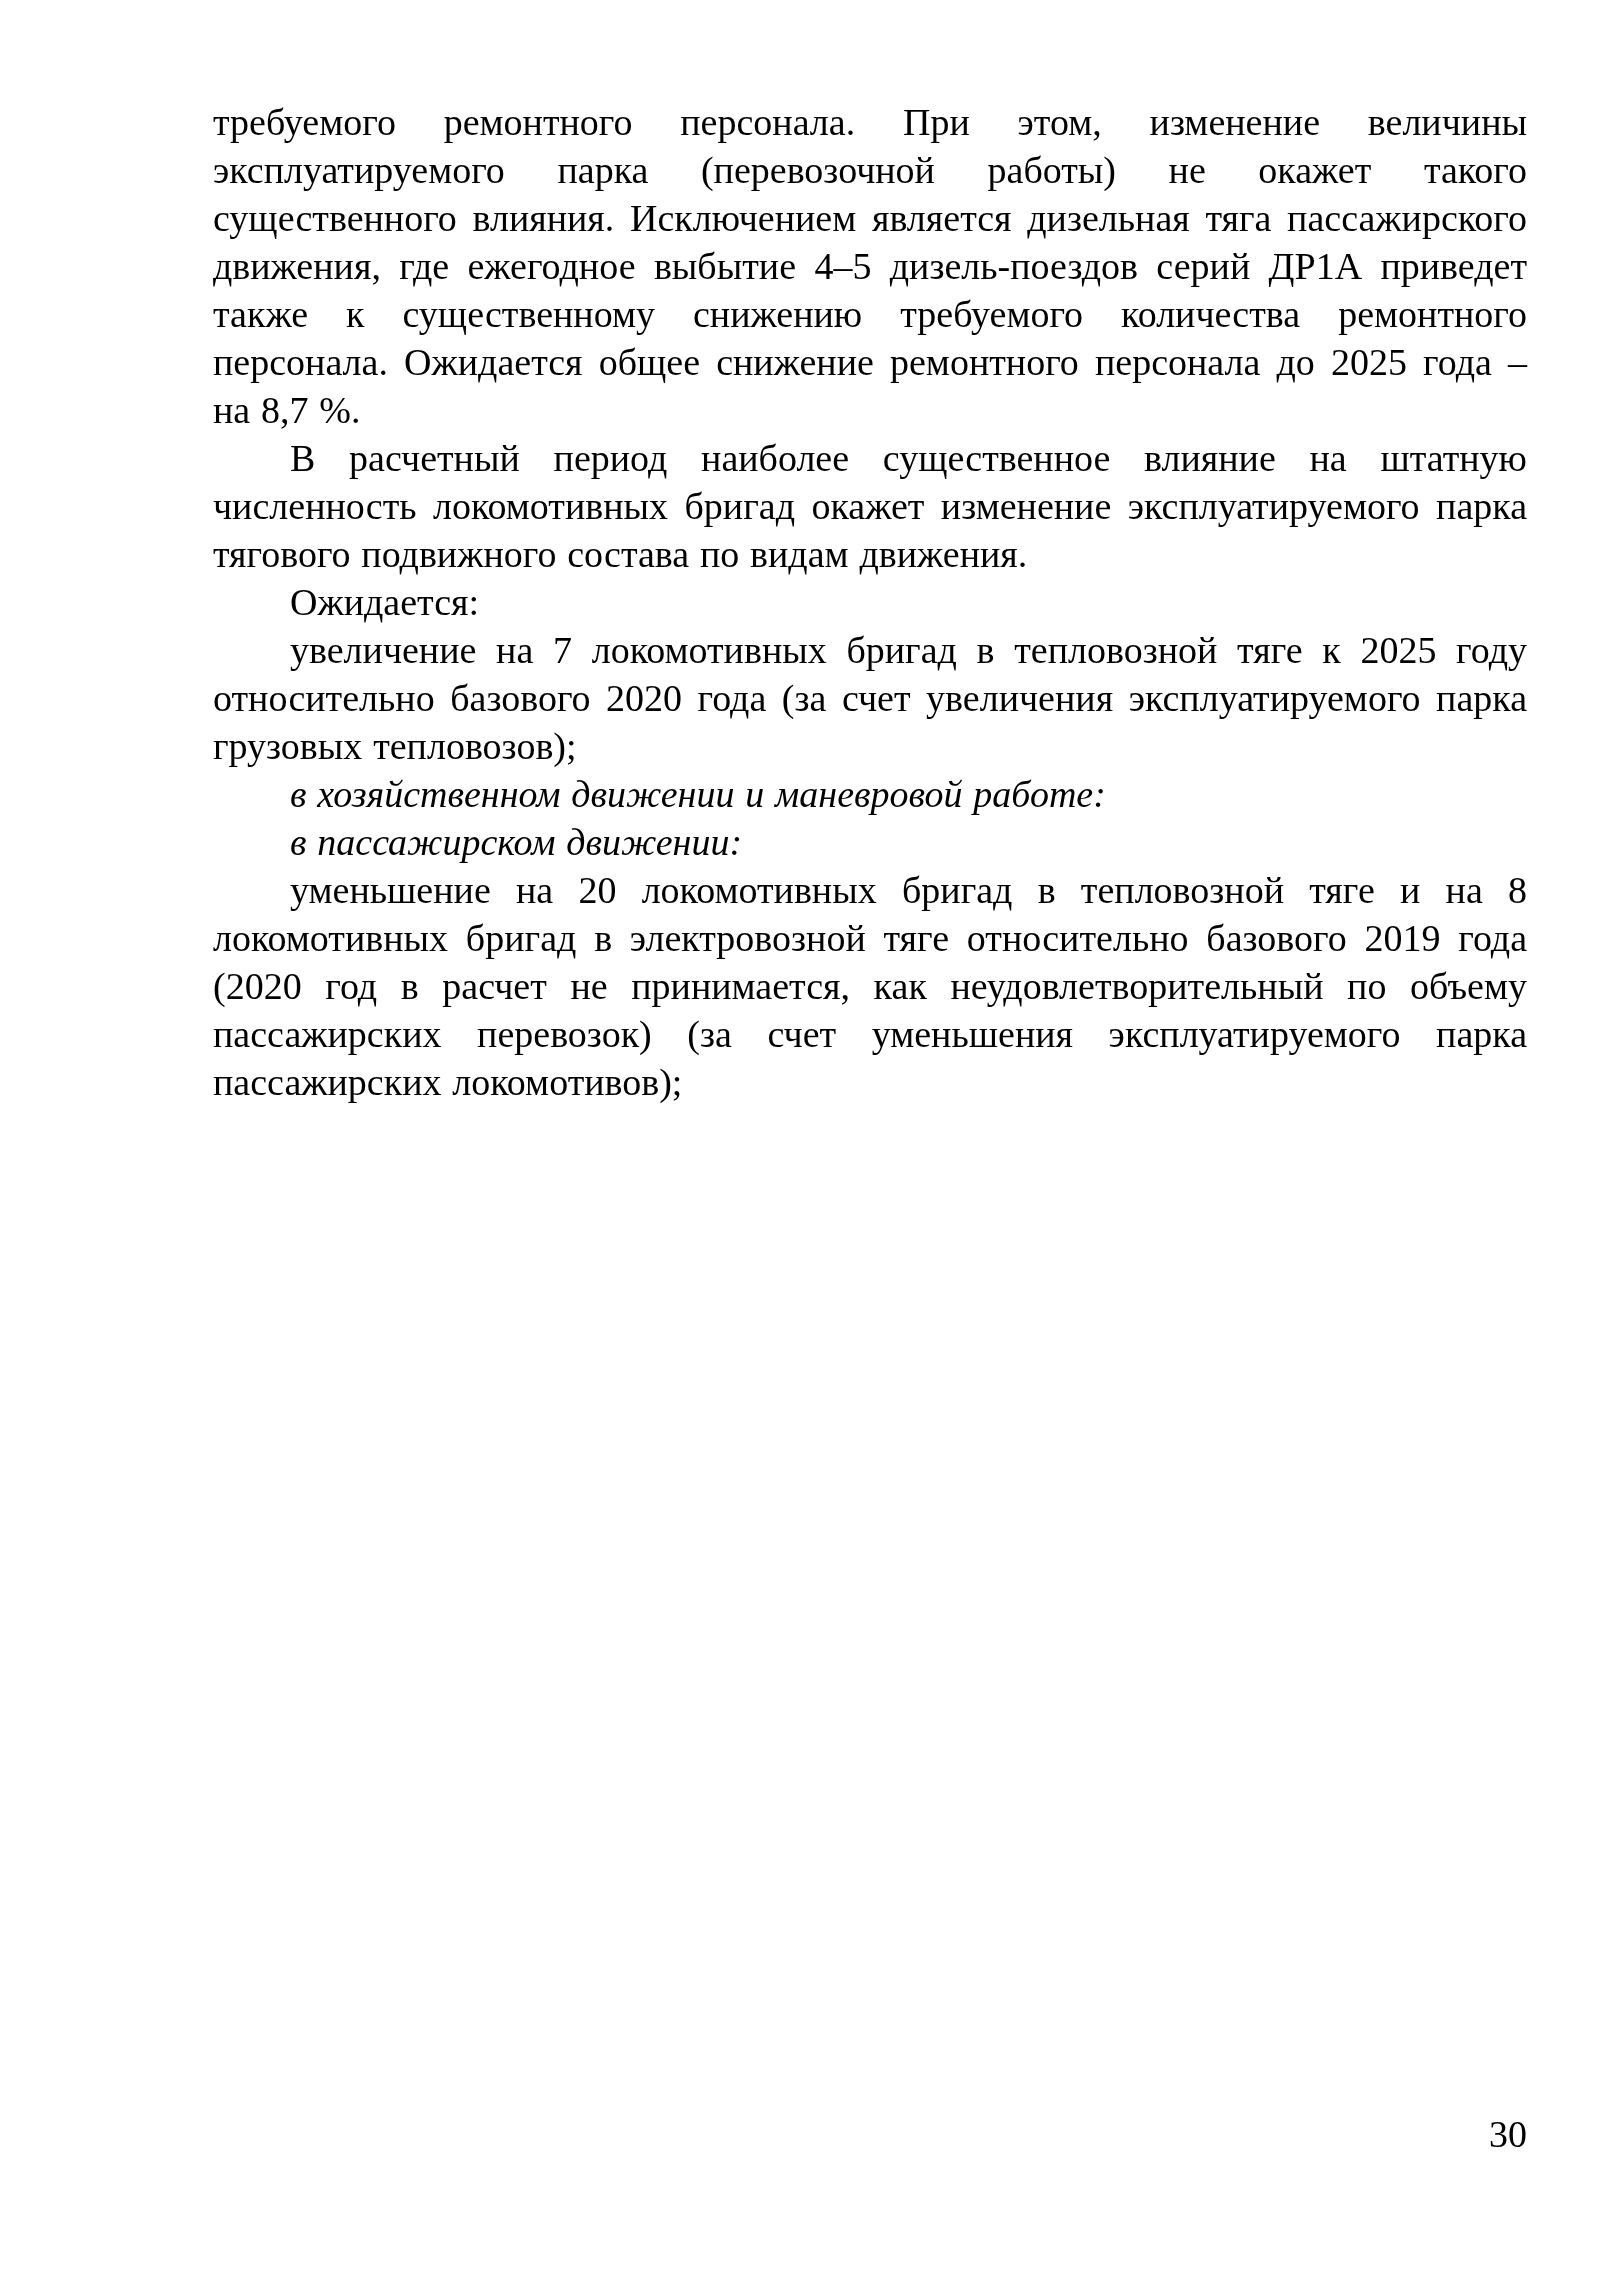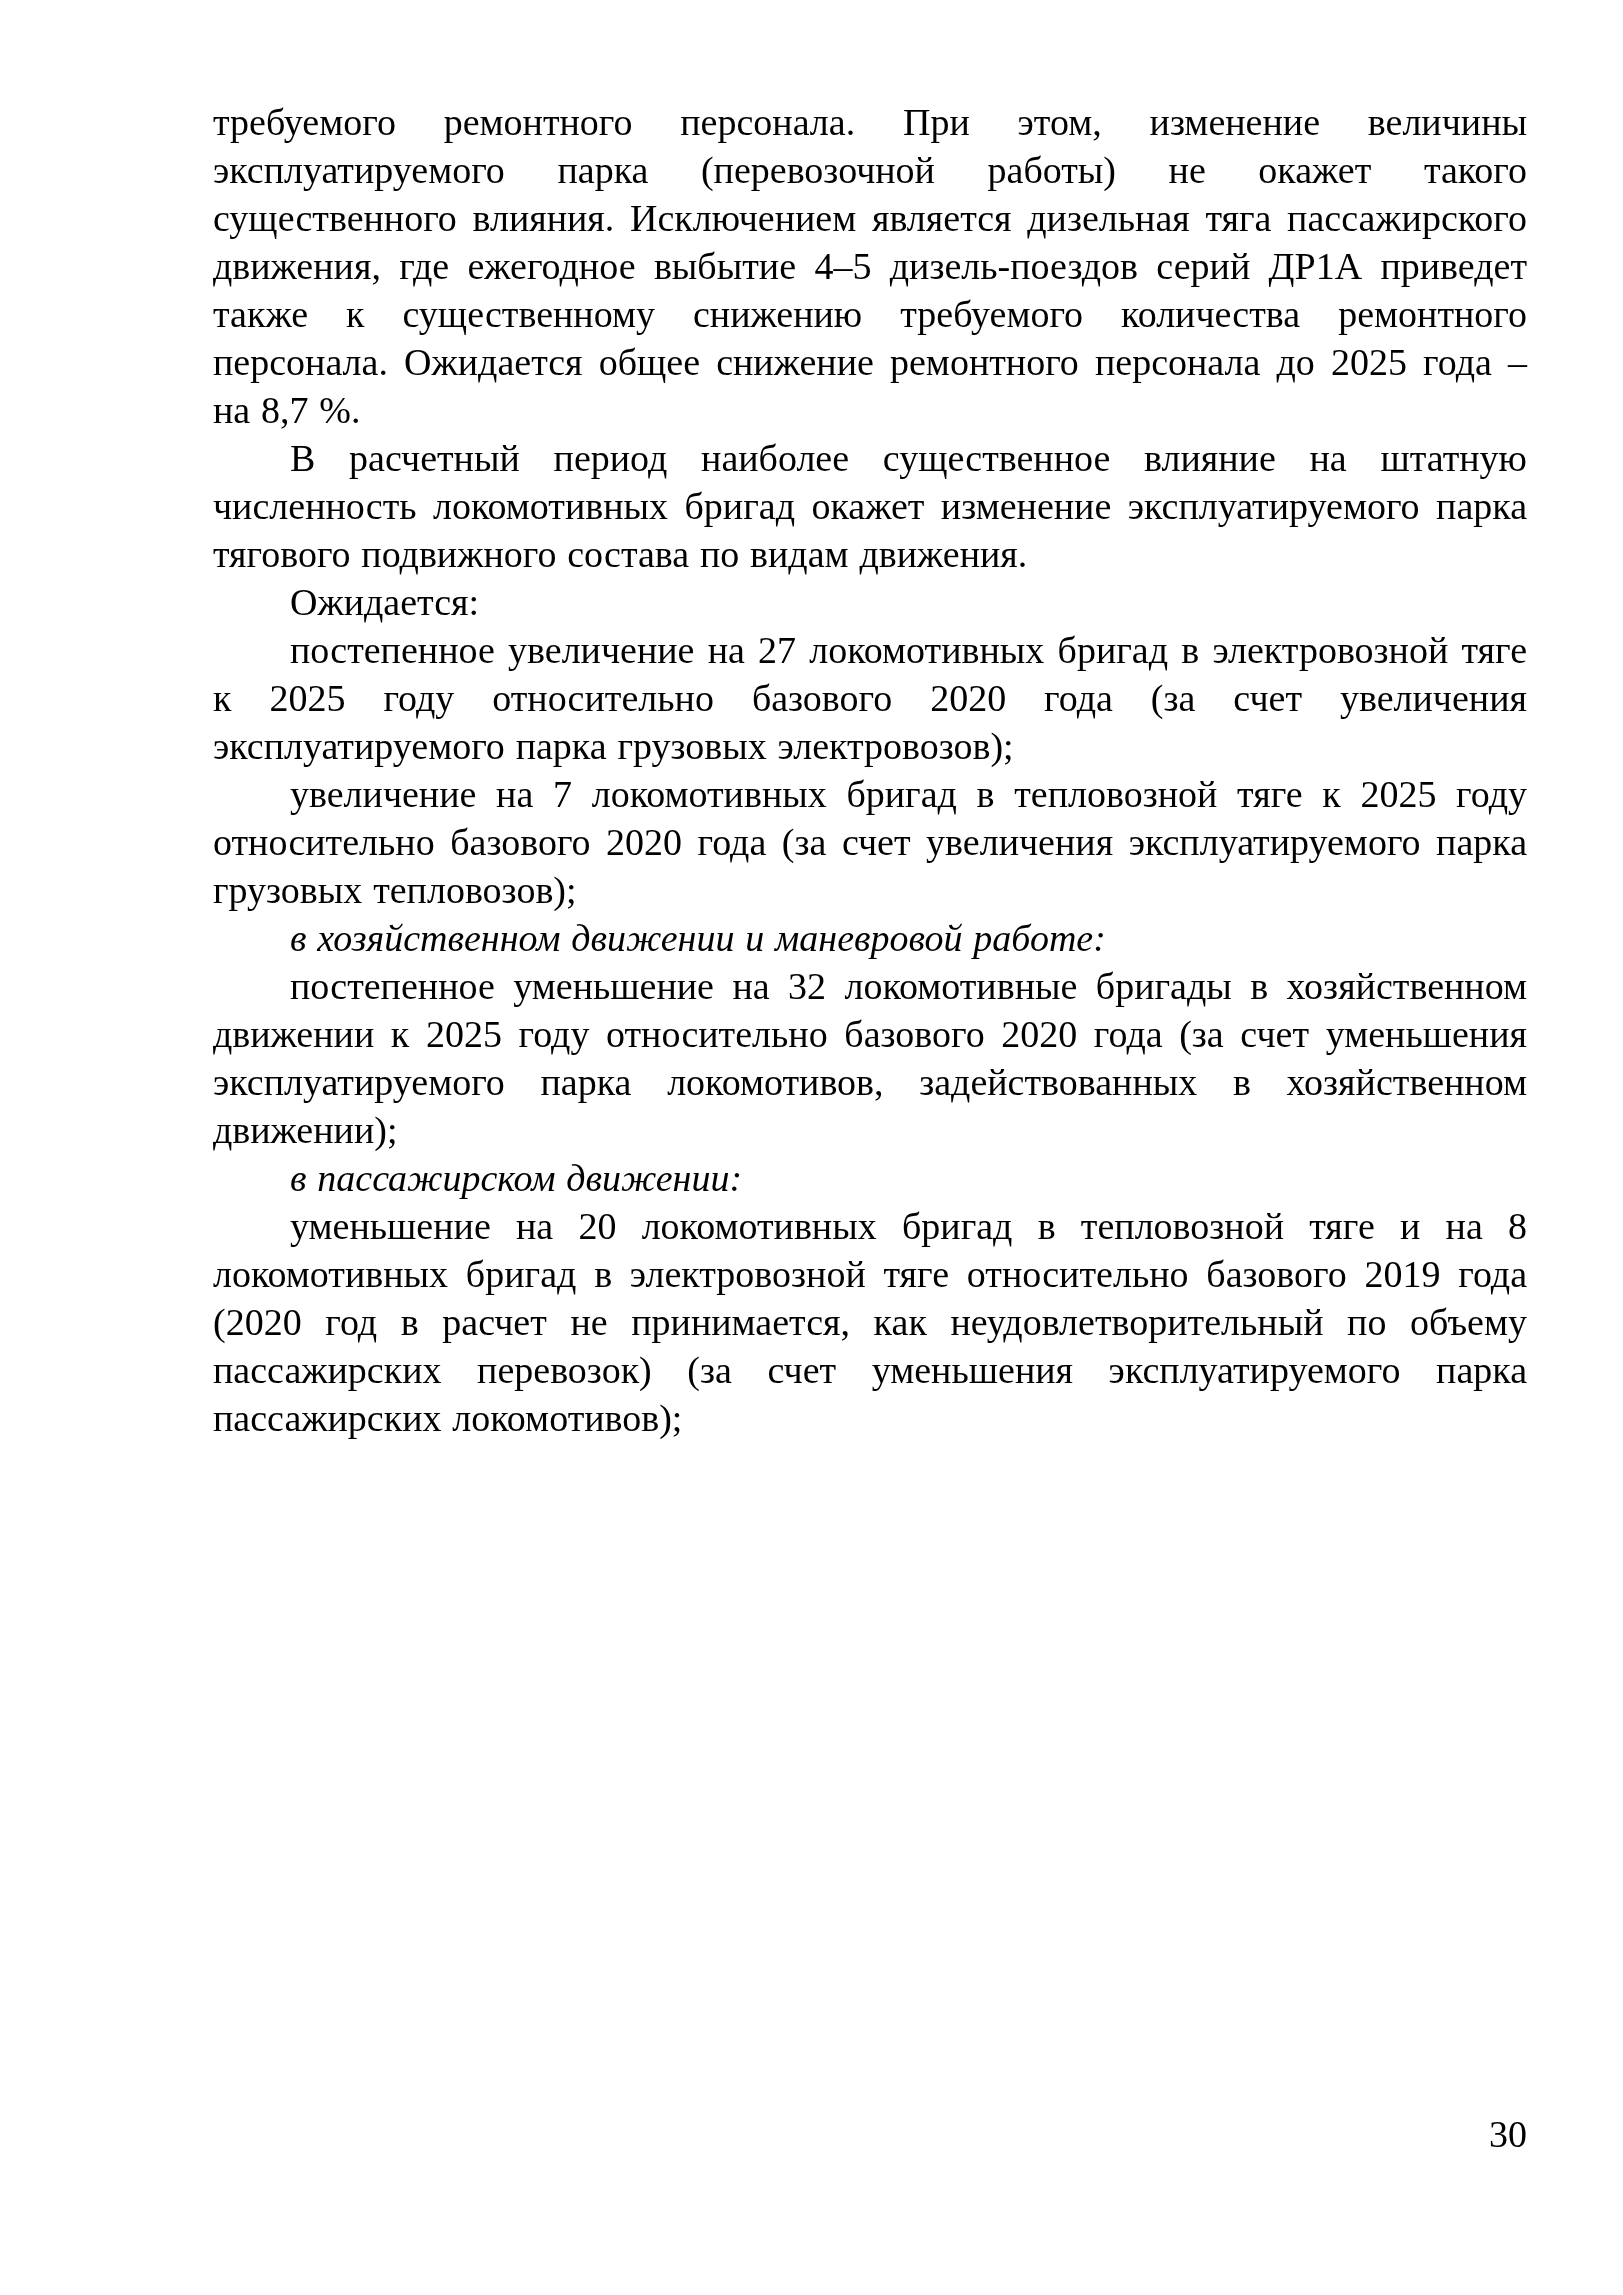--- a/index.html
+++ b/index.html
@@ -46,22 +46,20 @@
   }
 </style>
 </head>
 <body>
 
 <div class="page">
   <div class="content">
       <p class="para">требуемого ремонтного персонала. При этом, изменение величины эксплуатируемого парка (перевозочной работы) не окажет такого существенного влияния. Исключением является дизельная тяга пассажирского движения, где ежегодное выбытие 4–5 дизель-поездов серий ДР1А приведет также к существенному снижению требуемого количества ремонтного персонала. Ожидается общее снижение ремонтного персонала до 2025 года – на 8,7 %.</p>
       <p class="para indent">В расчетный период наиболее существенное влияние на штатную численность локомотивных бригад окажет изменение эксплуатируемого парка тягового подвижного состава по видам движения.</p>
       <p class="para indent">Ожидается:</p>
-      <p class="para indent">постепенное увеличение на 27 локомотивных бригад в электровозной тяге к 2025 году относительно базового 2020 года (за счет увеличения эксплуатируемого парка грузовых электровозов);</p>
       <p class="para indent">увеличение на 7 локомотивных бригад в тепловозной тяге к 2025 году относительно базового 2020 года (за счет увеличения эксплуатируемого парка грузовых тепловозов);</p>
       <p class="para indent italic">в хозяйственном движении и маневровой работе:</p>
-      <p class="para indent">постепенное уменьшение на 32 локомотивные бригады в хозяйственном движении к 2025 году относительно базового 2020 года (за счет уменьшения эксплуатируемого парка локомотивов, задействованных в хозяйственном движении);</p>
       <p class="para indent italic">в пассажирском движении:</p>
       <p class="para indent">уменьшение на 20 локомотивных бригад в тепловозной тяге и на 8 локомотивных бригад в электровозной тяге относительно базового 2019 года (2020 год в расчет не принимается, как неудовлетворительный по объему пассажирских перевозок) (за счет уменьшения эксплуатируемого парка пассажирских локомотивов);</p>
     </div>
   <div class="page-number">30</div>
 </div>
 
 
 </body></html>

